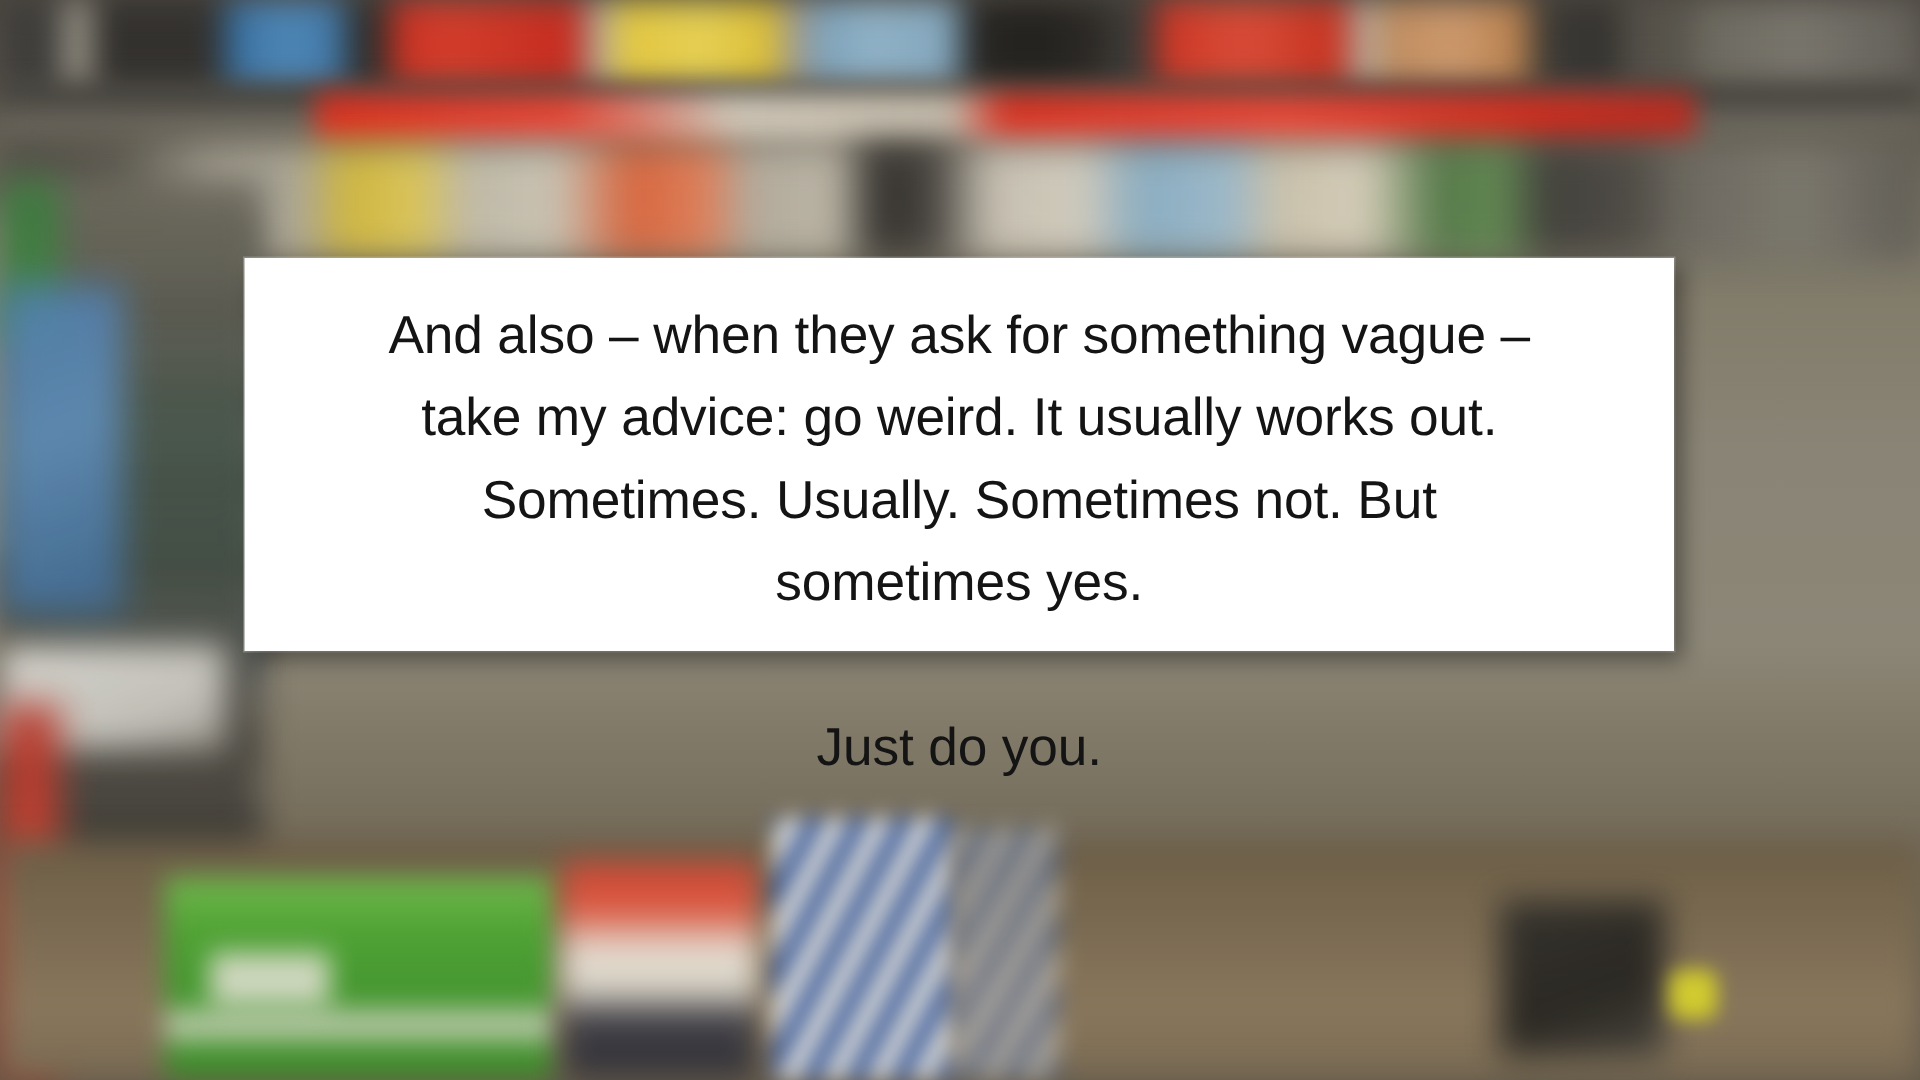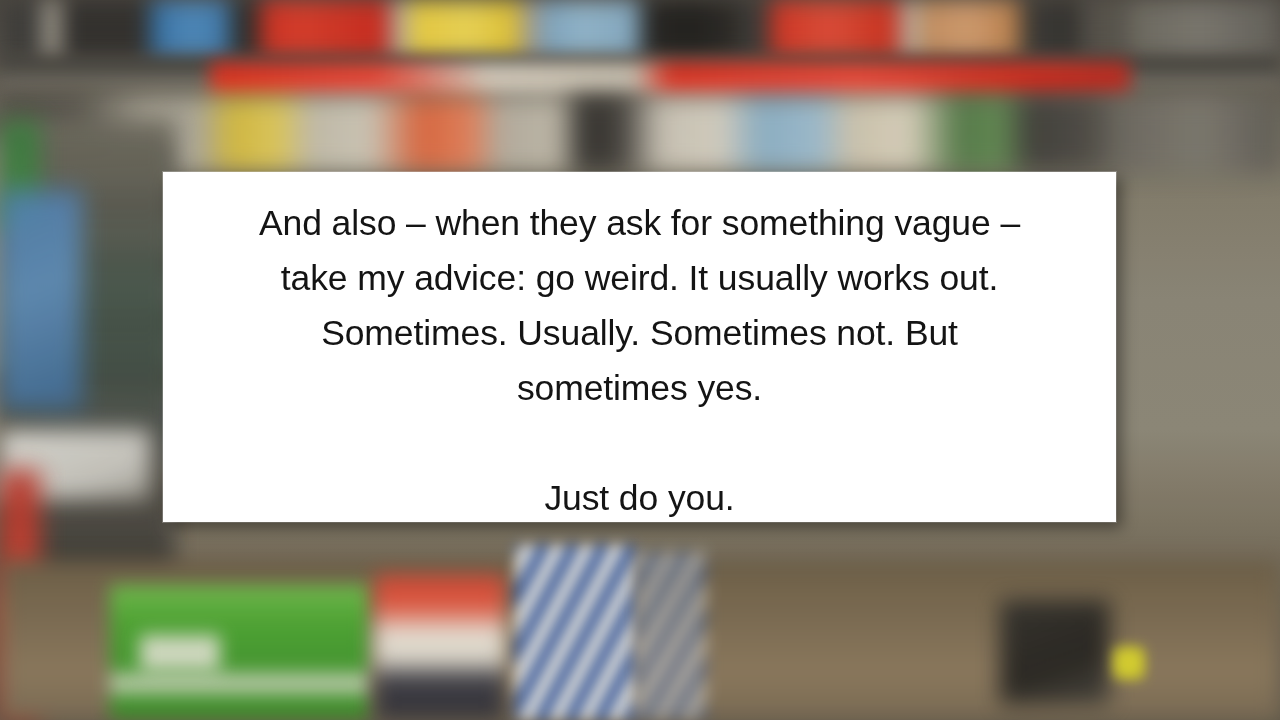--- a/index.html
+++ b/index.html
@@ -248,21 +248,21 @@
   .bg-soften {
     background: rgba(120,112,98,0.06);
   }
 
   
   #quote-card {
     position: absolute;
     left: 163px;
     top: 172px;
     width: 953px;
-    height: 350px;
+    height: 262px;
     background: #ffffff;
     box-shadow:
       6px 6px 14px rgba(0,0,0,0.40),
       0 0 0 1px rgba(255,255,255,0.25);
     display: flex;
     align-items: flex-start;
     justify-content: center;
     box-sizing: border-box;
     padding: 24px 28px 0 28px;
   }

